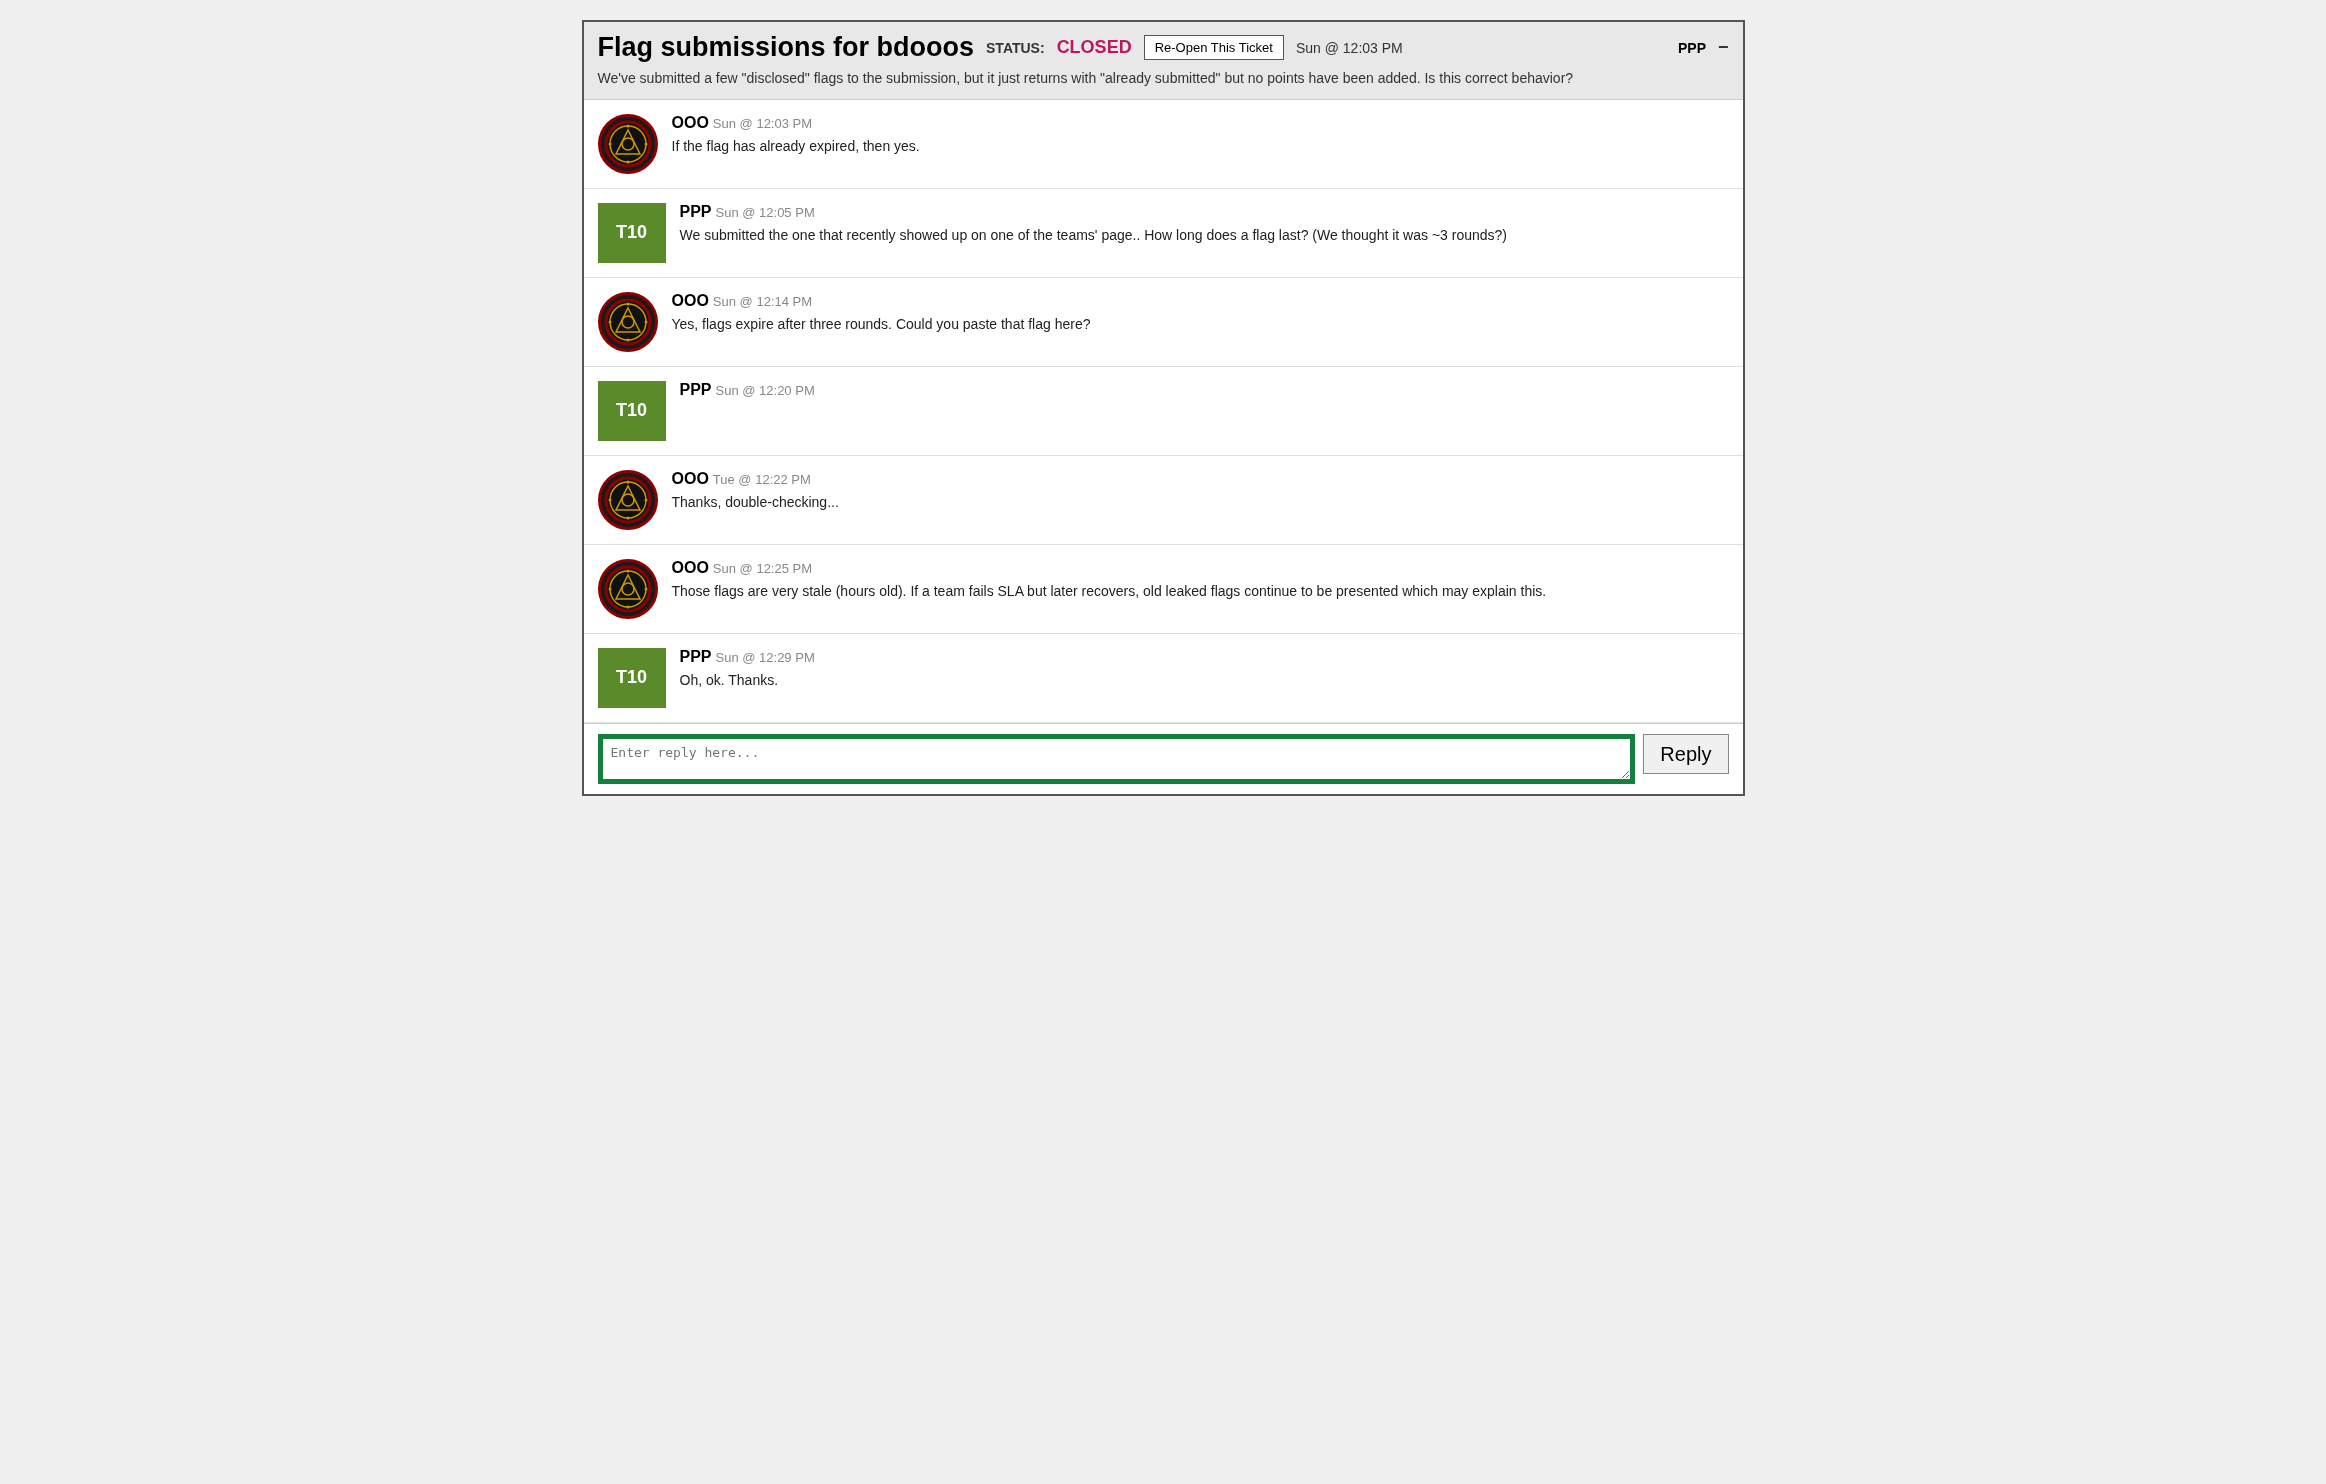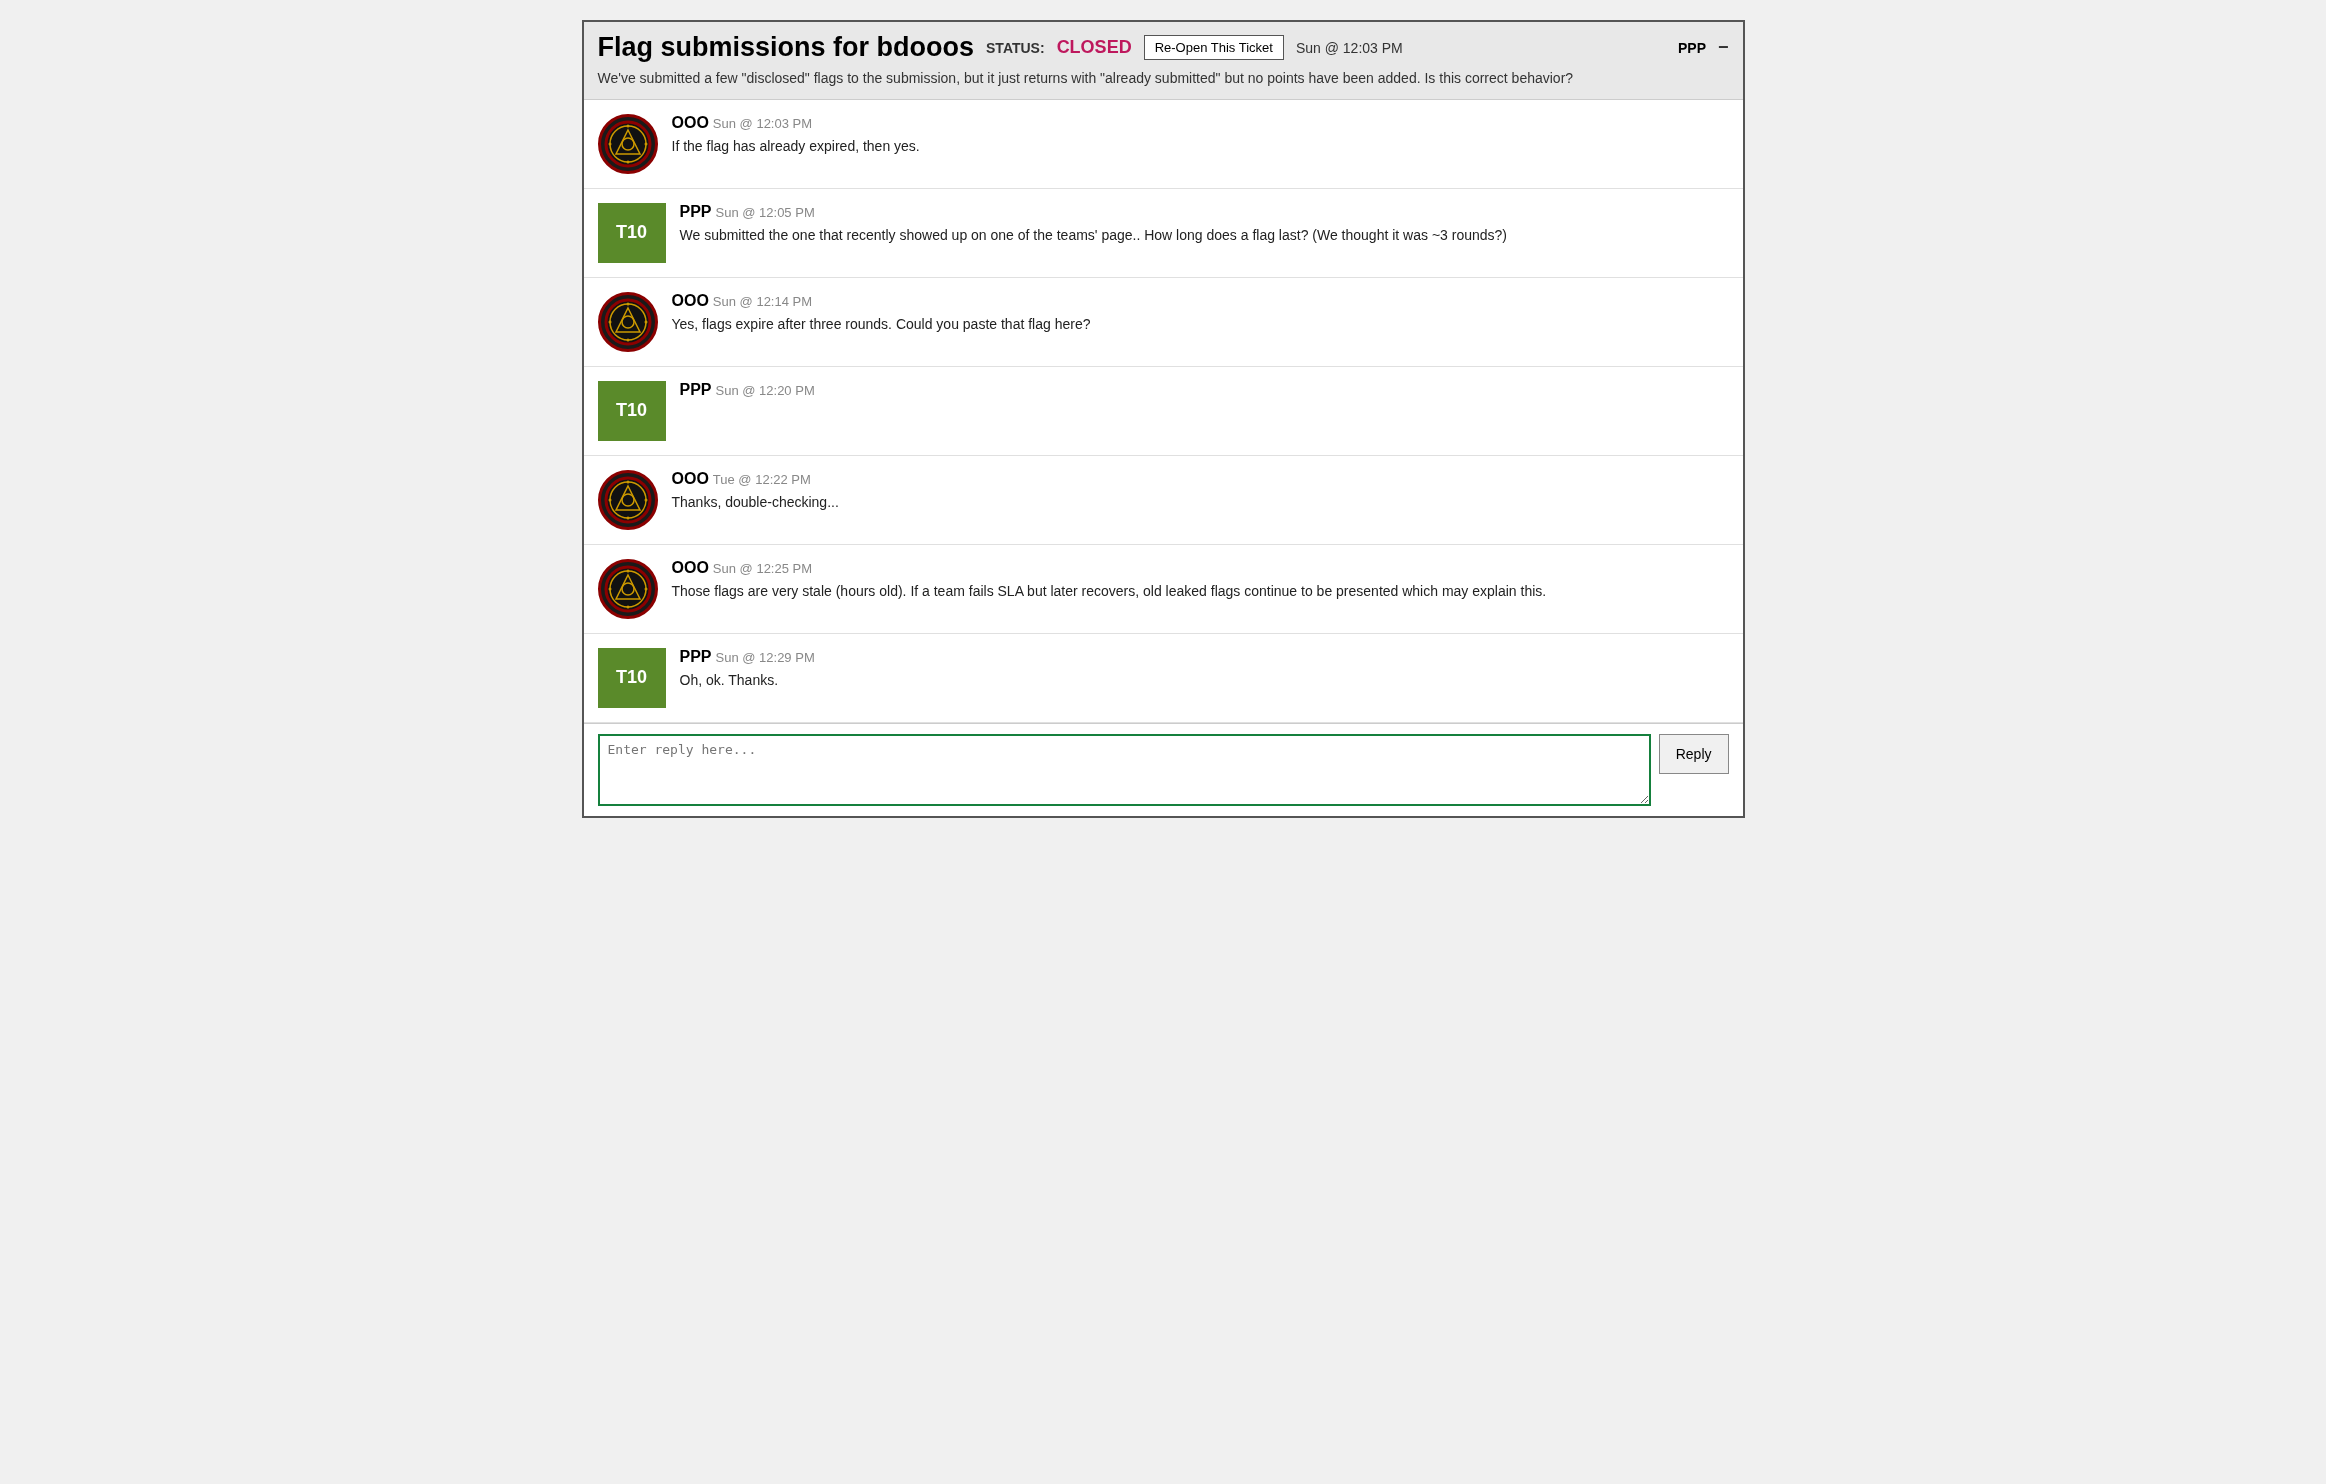--- a/index.html
+++ b/index.html
@@ -159,34 +159,34 @@
     .reply-area {
       padding: 10px 14px;
       display: flex;
       gap: 8px;
       align-items: flex-start;
       border-top: 1px solid #ccc;
     }
 
     .reply-textarea {
       flex: 1;
-      height: 72px;
-      border: 2px solid #15803d;
+      height: 50px;
+      border: 5px solid #15803d;
       padding: 6px 8px;
       font-family: monospace;
       font-size: 13px;
       resize: vertical;
       color: #15803d;
     }
 
     .reply-btn {
       border: 1px solid #888;
       background: #f0f0f0;
       padding: 8px 16px;
-      font-size: 14px;
+      font-size: 20px;
       cursor: pointer;
       white-space: nowrap;
       height: 40px;
     }
   </style>
 </head>
 <body>
 
 <div class="ticket-container">
 

